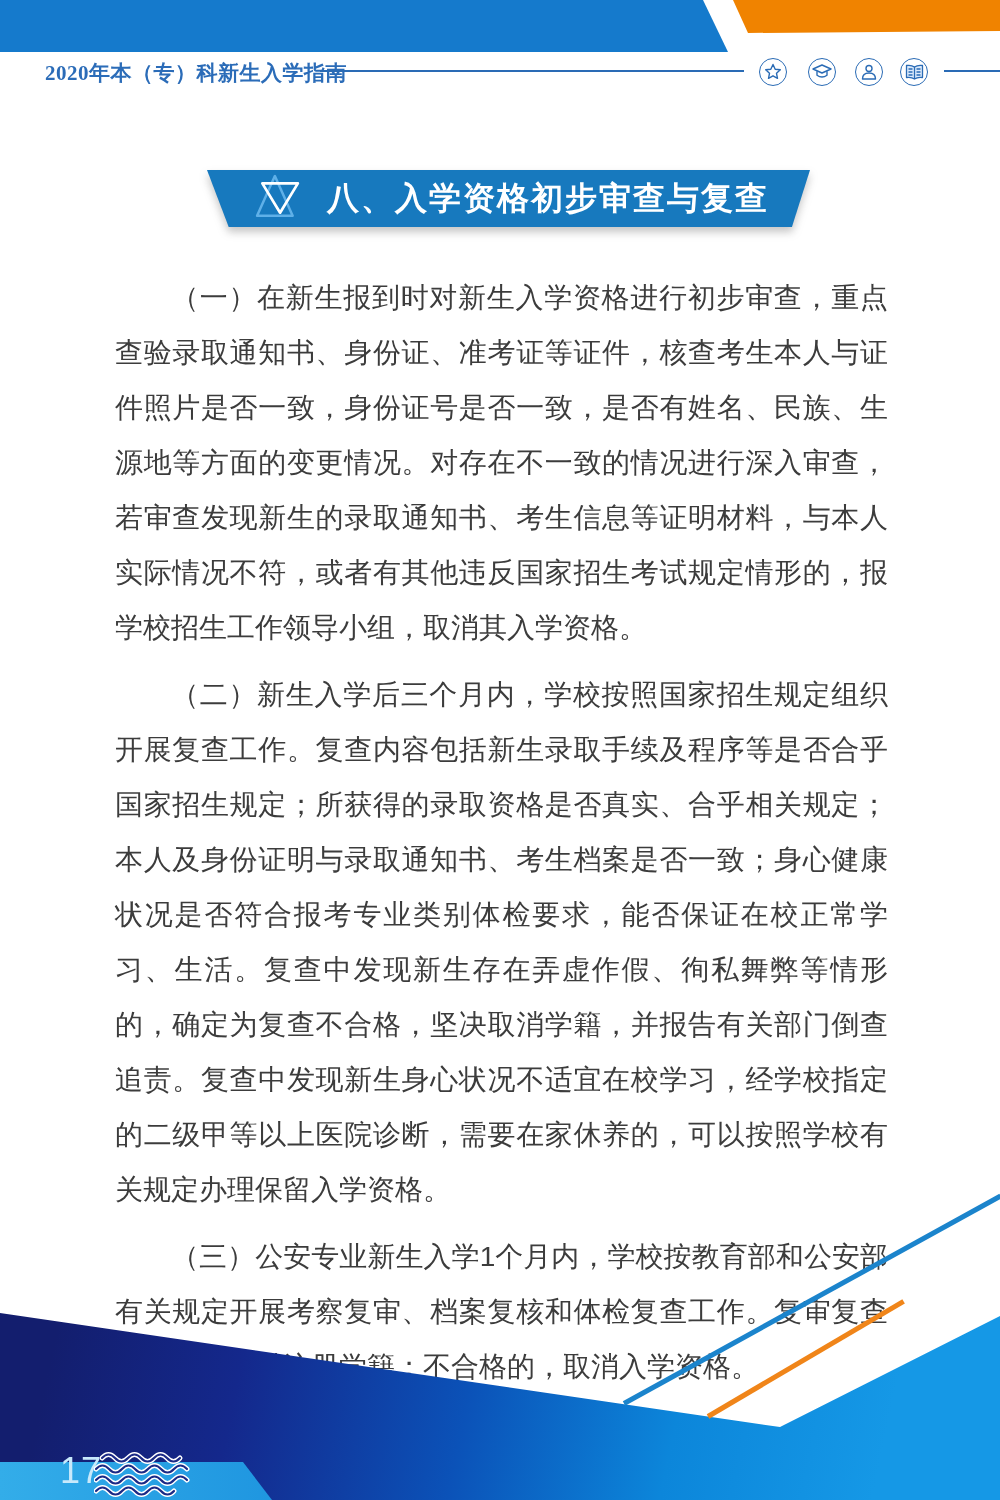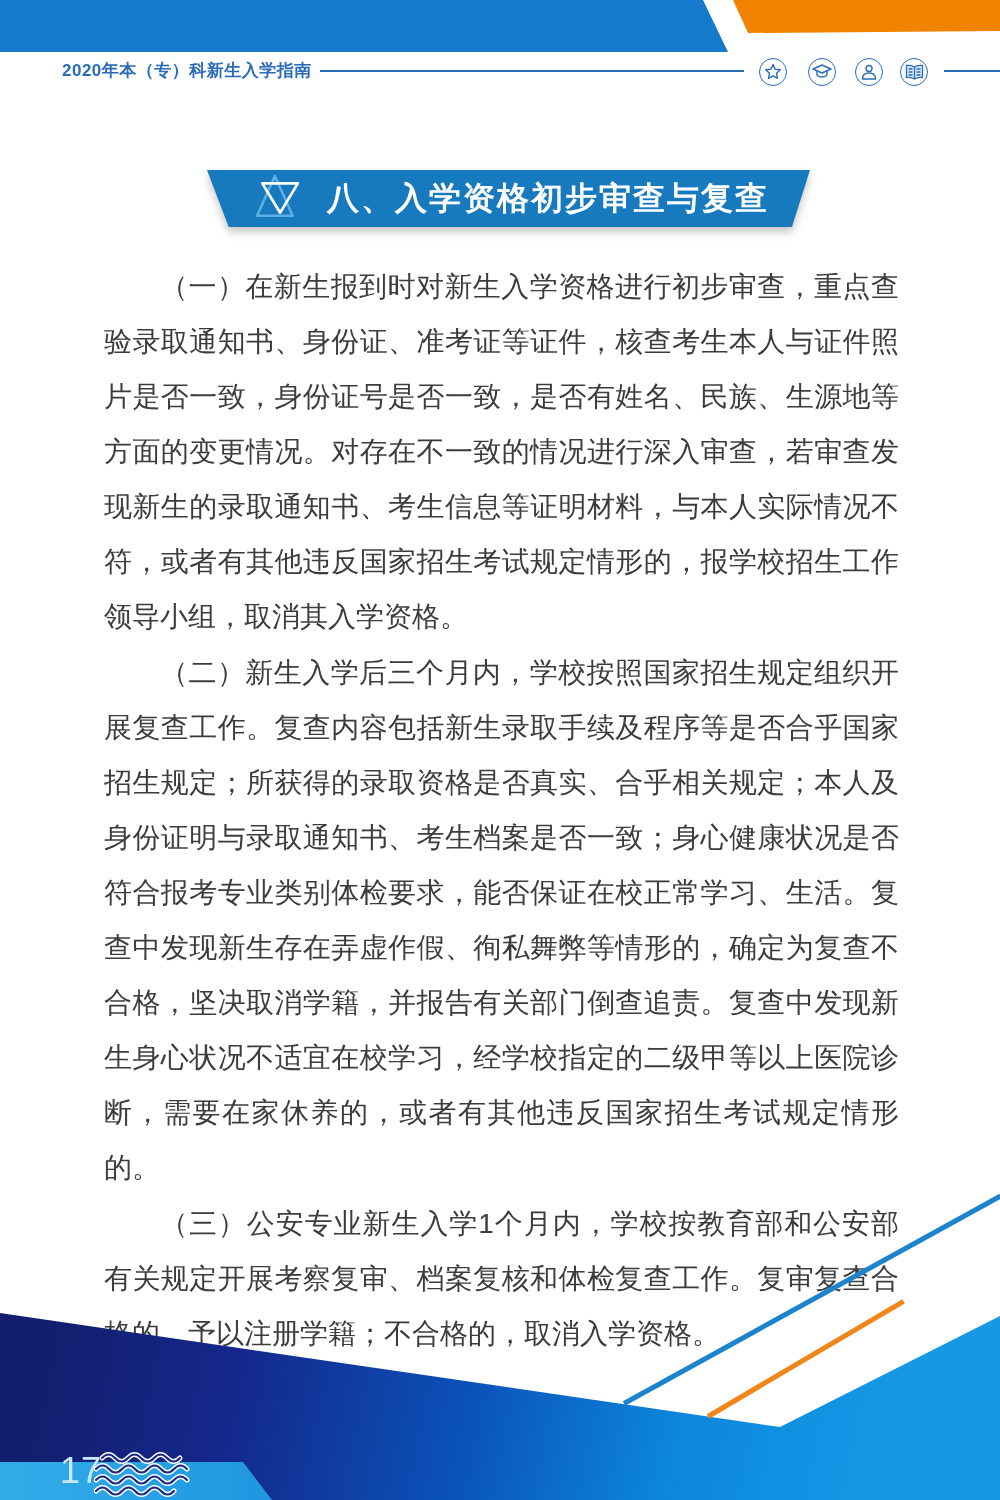--- a/index.html
+++ b/index.html
@@ -31,23 +31,23 @@
     background:var(--top-band-blue);
     clip-path:polygon(0 0,703px 0,728px 52px,0 52px);
   }
   .band-top-orange{
     position:absolute;left:0;top:0;width:1000px;height:34px;
     background:var(--top-band-orange);
     clip-path:polygon(733px 0,1000px 0,1000px 31px,748px 33px);
   }
   
   .header-title{
-    position:absolute;left:62px;top:59px;
-    font-size:17px;font-weight:600;color:var(--title-blue);
-    letter-spacing:0.5px;white-space:nowrap;
+    position:absolute;left:45px;top:59px;
+    font-size:21px;font-weight:600;color:var(--title-blue);
+    letter-spacing:0.5px;white-space:nowrap;font-family:Liberation Serif, serif;
   }
   .header-rule-1{position:absolute;left:320px;top:70px;width:424px;height:2px;background:var(--rule-blue);}
   .header-rule-2{position:absolute;left:944px;top:70px;width:56px;height:2px;background:var(--rule-blue);}
   .header-icon{
     position:absolute;top:58px;width:28px;height:28px;border-radius:50%;
     border:1.6px solid var(--rule-blue);display:flex;align-items:center;justify-content:center;
   }
   .header-icon svg{display:block;}
   .hi-1{left:759px;} .hi-2{left:808px;} .hi-3{left:855px;} .hi-4{left:900px;}
   
@@ -63,21 +63,21 @@
   .banner-triangles{margin-right:26px;flex:0 0 auto;}
   .banner-heading{
     color:#ffffff;font-size:32px;font-weight:bold;letter-spacing:2px;white-space:nowrap;
   }
   
   .body-text{
     position:absolute;left:103px;top:258px;width:797px;
     font-size:28px;line-height:55px;color:var(--body-text);
     text-align:justify;text-justify:inter-character;
   }
-  .body-text p{text-indent:2em;margin:1px;}
+  .body-text p{text-indent:2em;margin:12px;}
   
   .bottom-band{
     position:absolute;left:0;top:1196px;width:1000px;height:304px;
     background:linear-gradient(102deg,#131e6e 8%,#14288c 26%,#0b52b8 48%,#0c86da 68%,var(--bottom-blue-bright) 88%);
     clip-path:polygon(0 38.5%,78% 76%,100% 39.5%,100% 100%,0 100%);
   }
   .diag-line-blue{
     position:absolute;left:624px;top:1401px;width:430px;height:5px;
     background:var(--line-blue);transform:rotate(-28.85deg);transform-origin:0 50%;
   }
@@ -141,21 +141,21 @@
           <polygon points="2,40 36,40 19,2" stroke="var(--banner-triangle-blue)" stroke-width="2.4" stroke-linejoin="round"></polygon>
           <polygon points="7,9 41,9 24,37" stroke="#ffffff" stroke-width="2.6" stroke-linejoin="round"></polygon>
         </svg>
       </span>
       <span class="banner-heading">八、入学资格初步审查与复查</span>
     </div>
   </div>
 
   <div class="body-text">
     <p>（一）在新生报到时对新生入学资格进行初步审查，重点查验录取通知书、身份证、准考证等证件，核查考生本人与证件照片是否一致，身份证号是否一致，是否有姓名、民族、生源地等方面的变更情况。对存在不一致的情况进行深入审查，若审查发现新生的录取通知书、考生信息等证明材料，与本人实际情况不符，或者有其他违反国家招生考试规定情形的，报学校招生工作领导小组，取消其入学资格。</p>
-    <p>（二）新生入学后三个月内，学校按照国家招生规定组织开展复查工作。复查内容包括新生录取手续及程序等是否合乎国家招生规定；所获得的录取资格是否真实、合乎相关规定；本人及身份证明与录取通知书、考生档案是否一致；身心健康状况是否符合报考专业类别体检要求，能否保证在校正常学习、生活。复查中发现新生存在弄虚作假、徇私舞弊等情形的，确定为复查不合格，坚决取消学籍，并报告有关部门倒查追责。复查中发现新生身心状况不适宜在校学习，经学校指定的二级甲等以上医院诊断，需要在家休养的，或者有其他违反国家招生考试规定情形的。</p>
+    <p>（二）新生入学后三个月内，学校按照国家招生规定组织开展复查工作。复查内容包括新生录取手续及程序等是否合乎国家招生规定；所获得的录取资格是否真实、合乎相关规定；本人及身份证明与录取通知书、考生档案是否一致；身心健康状况是否符合报考专业类别体检要求，能否保证在校正常学习、生活。复查中发现新生存在弄虚作假、徇私舞弊等情形的，确定为复查不合格，坚决取消学籍，并报告有关部门倒查追责。复查中发现新生身心状况不适宜在校学习，经学校指定的二级甲等以上医院诊断，需要在家休养的，可以按照学校有关规定办理保留入学资格。</p>
     <p>（三）公安专业新生入学1个月内，学校按教育部和公安部有关规定开展考察复审、档案复核和体检复查工作。复审复查合格的，予以注册学籍；不合格的，取消入学资格。</p>
   </div>
 
   <div class="bottom-band"></div>
   <div class="diag-line-blue"></div>
   <div class="diag-line-orange"></div>
   <div class="footer-band"></div>
 
   <div class="page-number">17</div>
 

